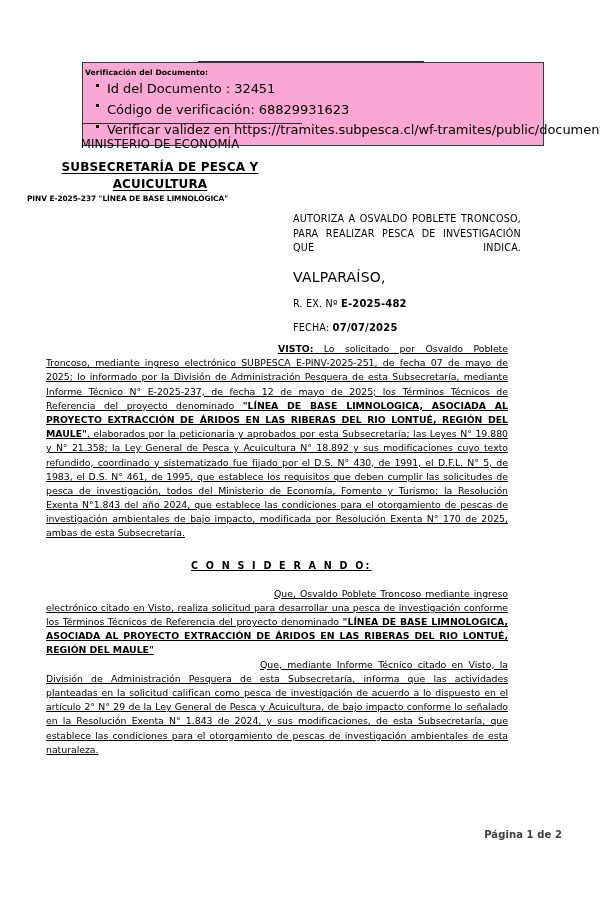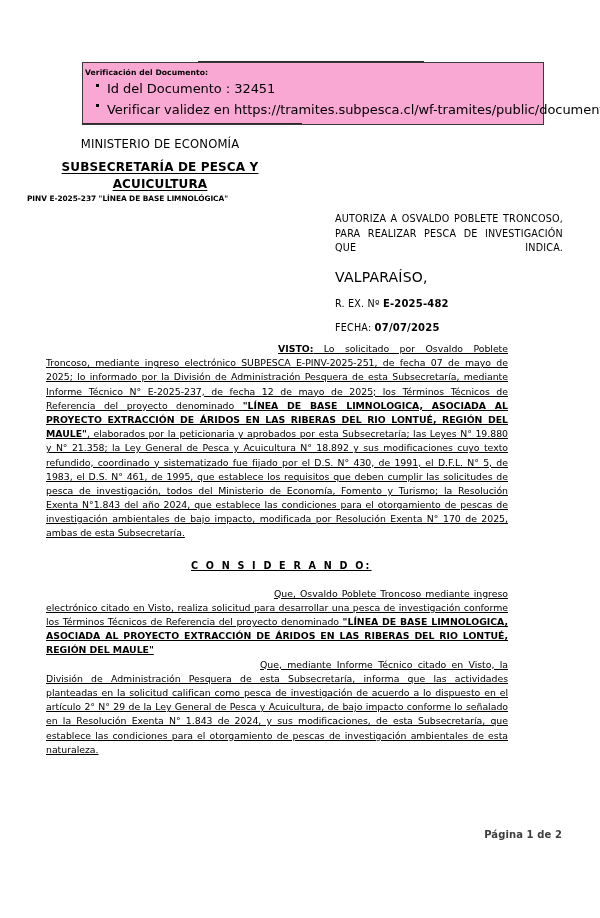--- a/index.html
+++ b/index.html
@@ -112,21 +112,20 @@
     letter-spacing: -.05px;
     white-space: nowrap;
   }
 
   
   .head-right {
     position: absolute;
     left: 293px;
     top: 212px;
     width: 228px;
-    margin-left: 42px;
   }
   .hr-title {
     font-size: 9.6px;
     line-height: 1.52;
     text-align: justify;
     text-align-last: justify;
     letter-spacing: .2px;
   }
   .hr-city {
     margin-top: 13px;
@@ -193,20 +192,21 @@
 </head>
 <body>
 
 <div class="page">
 
   <div class="rule-top"></div>
   <div class="verif-box">
     <div class="verif-title">Verificación del Documento:</div>
     <ul class="verif-list">
       <li>Id del Documento : 32451</li>
+      <li>Código de verificación: 68829931623</li>
       <li>Verificar validez en https://tramites.subpesca.cl/wf-tramites/public/documentos/validar</li>
     </ul>
   </div>
   <div class="rule-bottom"></div>
 
   <div class="letterhead">
     <div class="lh-line">MINISTERIO DE ECONOMÍA</div>
     <div class="lh-sub">SUBSECRETARÍA DE PESCA Y</div>
     <div class="lh-sub" style="margin-top:0">ACUICULTURA</div>
   </div>

